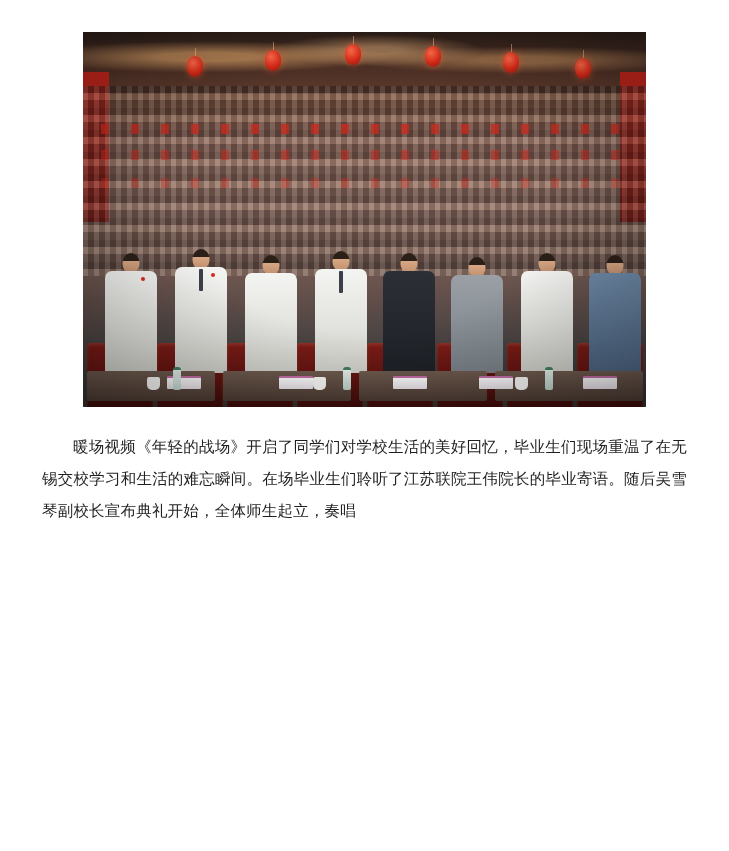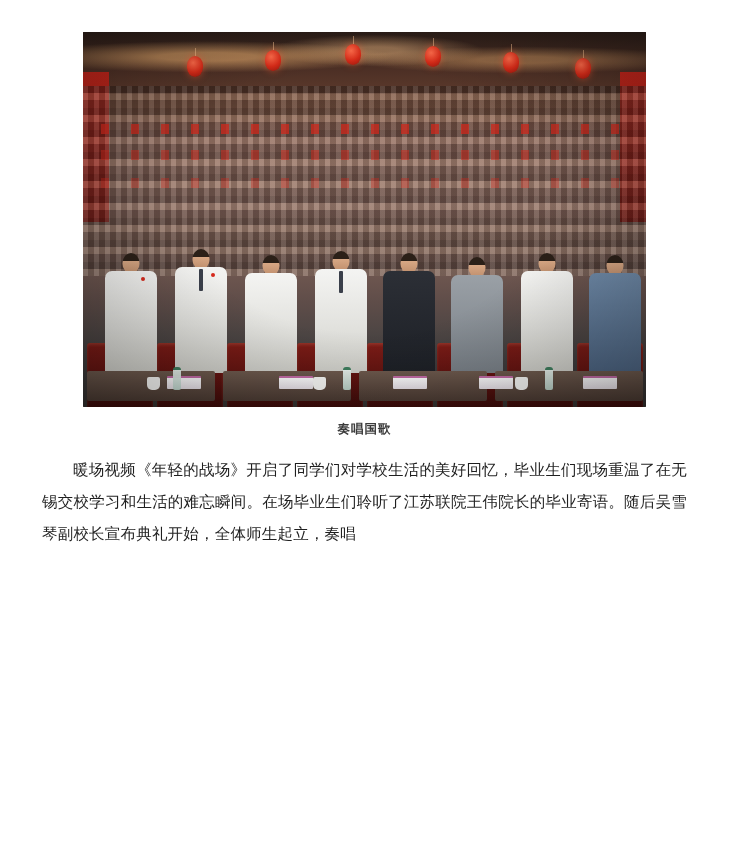--- a/index.html
+++ b/index.html
@@ -222,21 +222,21 @@
   }
   .caption {
     margin: 14px 0 0 0;
     text-align: center;
     font-size: 12.5px;
     color: #3b3b3b;
     font-weight: bold;
     letter-spacing: 1px;
   }
   .para.after-figure {
-    margin-top: 16px;
+    margin-top: 24px;
   }
 </style>
 </head>
 <body>
 
 <div class="page">
 
 
   <div class="figure">
 
@@ -322,18 +322,17 @@
         <div class="cup" style="left:432px;"></div>
 
         <div class="bottle" style="left:90px;"></div>
         <div class="bottle" style="left:260px;"></div>
         <div class="bottle" style="left:462px;"></div>
       </div>
 
       <div class="vignette"></div>
     </div>
 
-    <div class="caption">奏唱国歌</div>
   </div>
 
   <p class="para after-figure">暖场视频《年轻的战场》开启了同学们对学校生活的美好回忆，毕业生们现场重温了在无锡交校学习和生活的难忘瞬间。在场毕业生们聆听了江苏联院王伟院长的毕业寄语。随后吴雪琴副校长宣布典礼开始，全体师生起立，奏唱</p>
 
 </div>
 
 </body></html>

